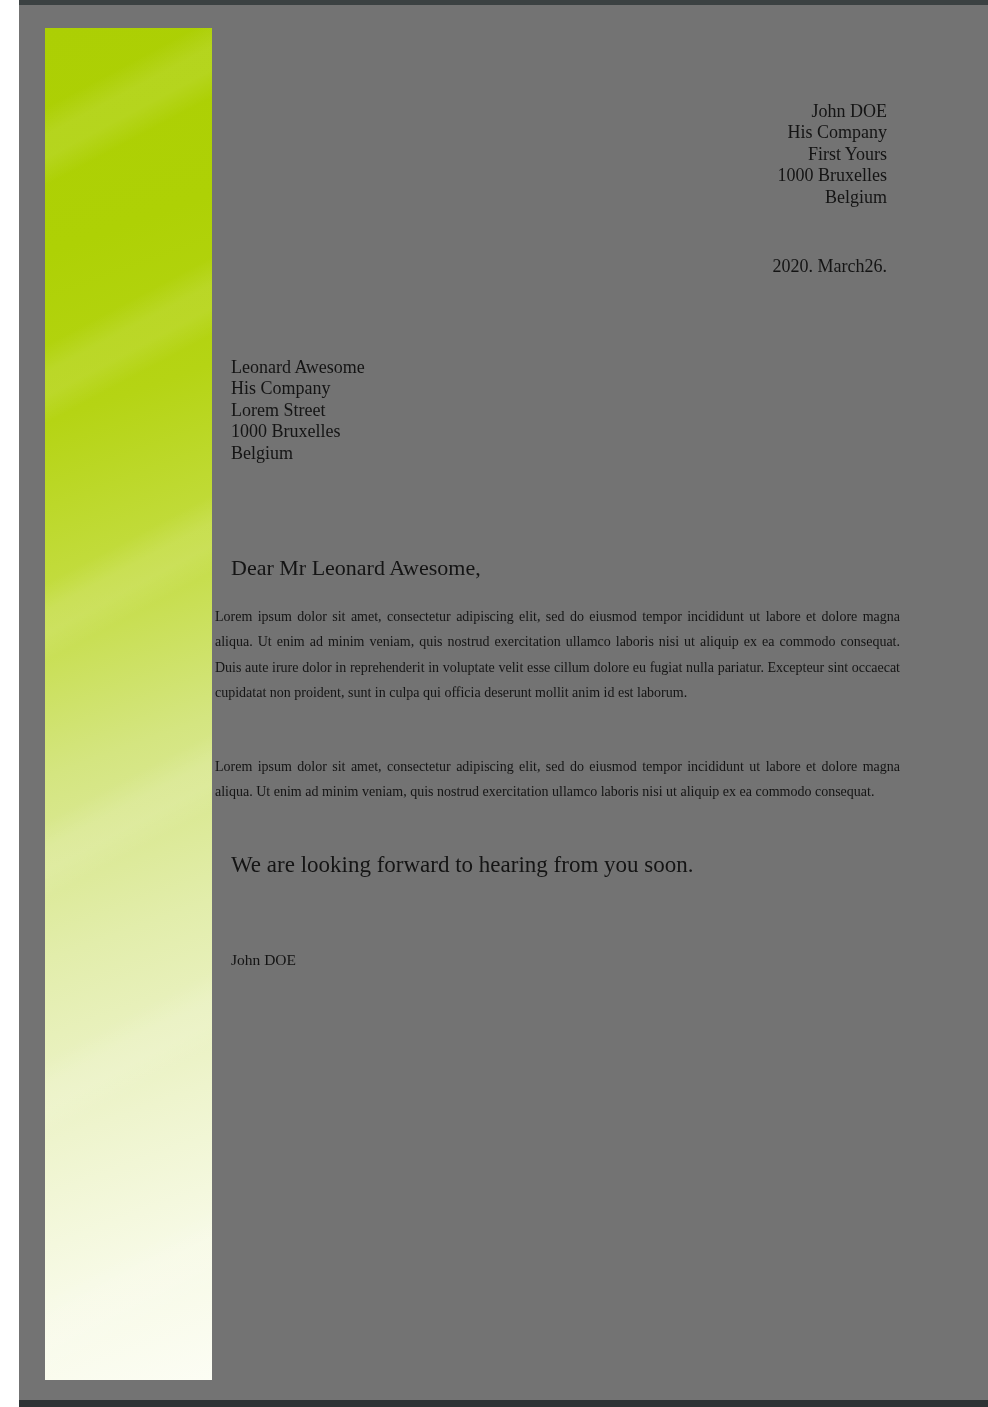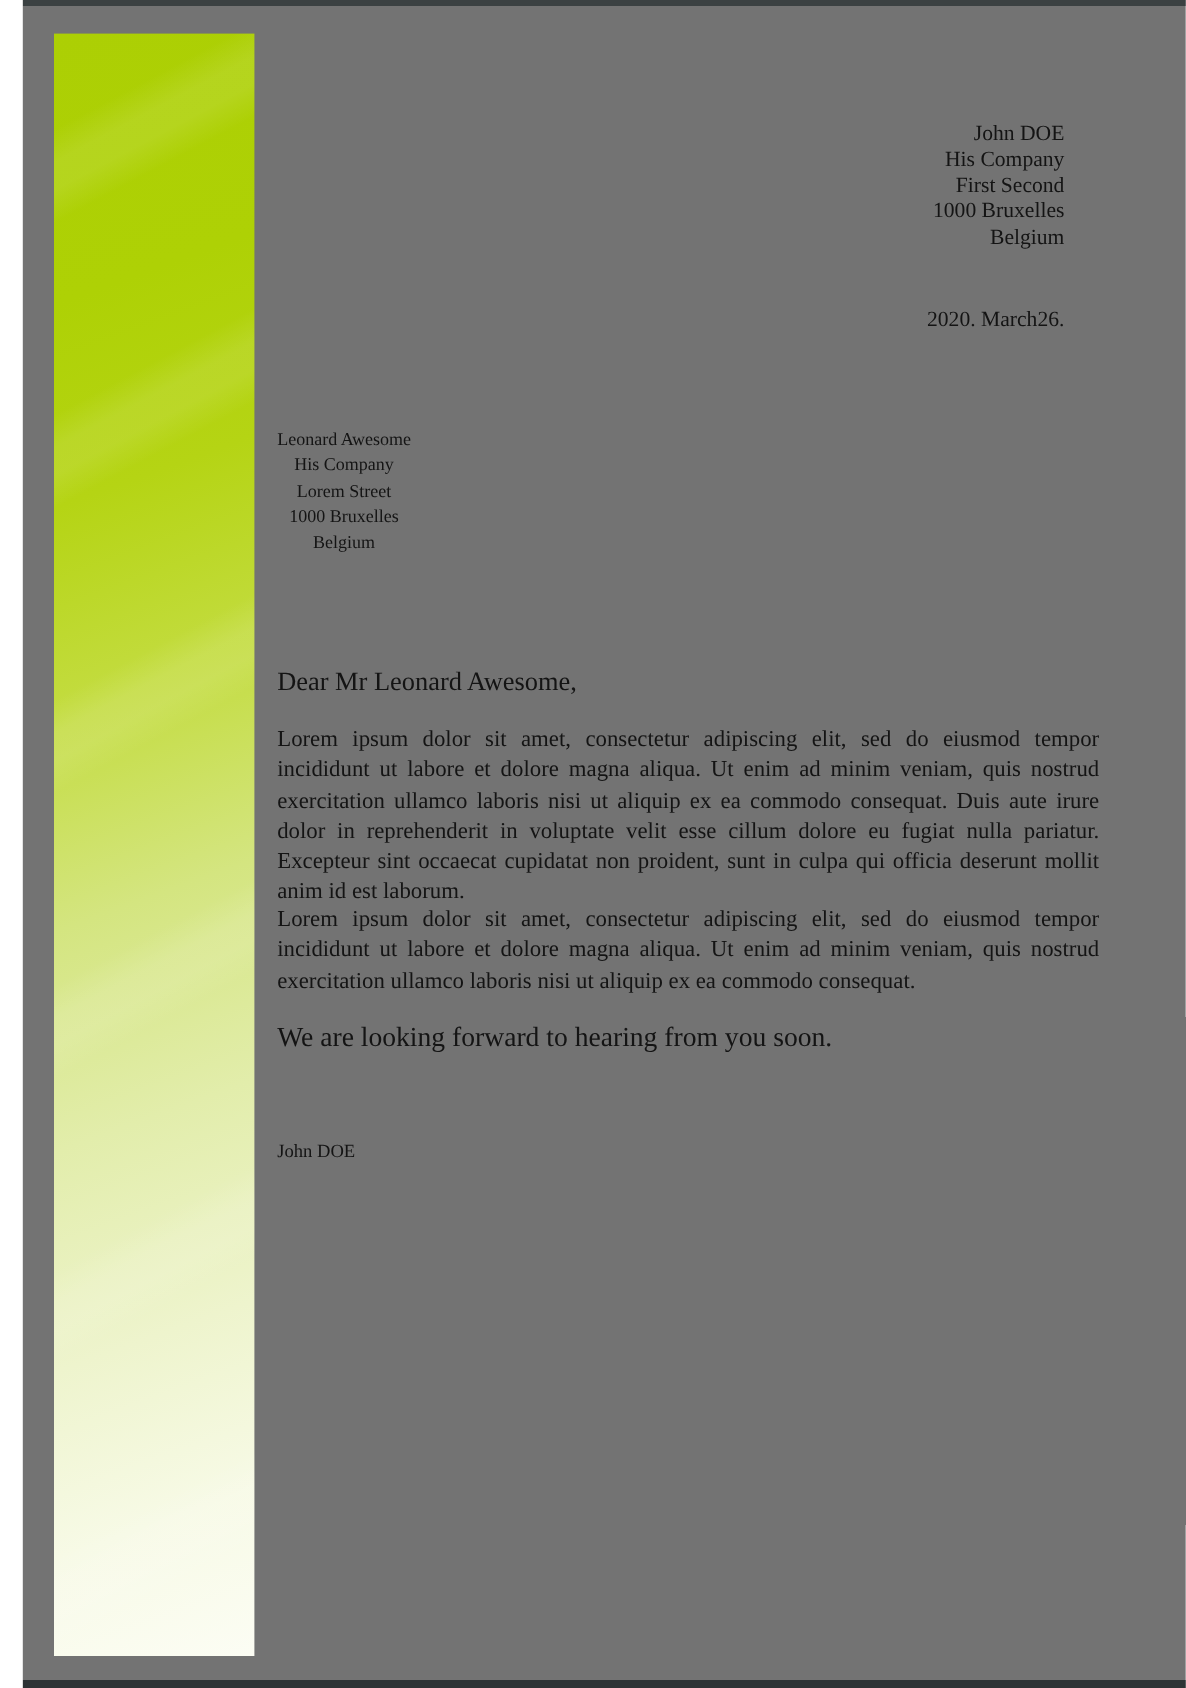--- a/index.html
+++ b/index.html
@@ -73,38 +73,38 @@
     right: 120px;
     text-align: center;
     font-size: 18px;
     line-height: 21.4px;
     white-space: nowrap;
   }
   .recipient-block {
     position: absolute;
     top: 357px;
     left: 212px;
-    text-align: center;
-    font-size: 15px;
+    text-align: left;
+    font-size: 18px;
     line-height: 21.4px;
     white-space: nowrap;
   }
   .salutation {
     position: absolute;
     top: 555px;
     left: 212px;
     width: 685px;
     font-size: 22px;
     line-height: 25.3px;
   }
   .body-paragraph {
     position: absolute;
-    left: 212px;
+    left: 196px;
     width: 685px;
-    font-size: 19px;
+    font-size: 14px;
     line-height: 25.3px;
     text-align: justify;
     margin: 0;
   }
   .para-1 { top: 604px; }
   .para-2 { top: 754px; }
   .closing-line {
     position: absolute;
     top: 852px;
     left: 212px;
@@ -133,21 +133,21 @@
 <body>
 
 <div class="page">
   <div class="top-band"></div>
 
   <div class="accent-bar"></div>
 
   <div class="sender-block">
     <div>John DOE</div>
     <div>His Company</div>
-    <div>First Second</div>
+    <div>First Yours</div>
     <div>1000 Bruxelles</div>
     <div>Belgium</div>
   </div>
 
   <div class="date-line">2020. March26.</div>
 
   <div class="recipient-block">
     <div>Leonard Awesome</div>
     <div>His Company</div>
     <div>Lorem Street</div>

